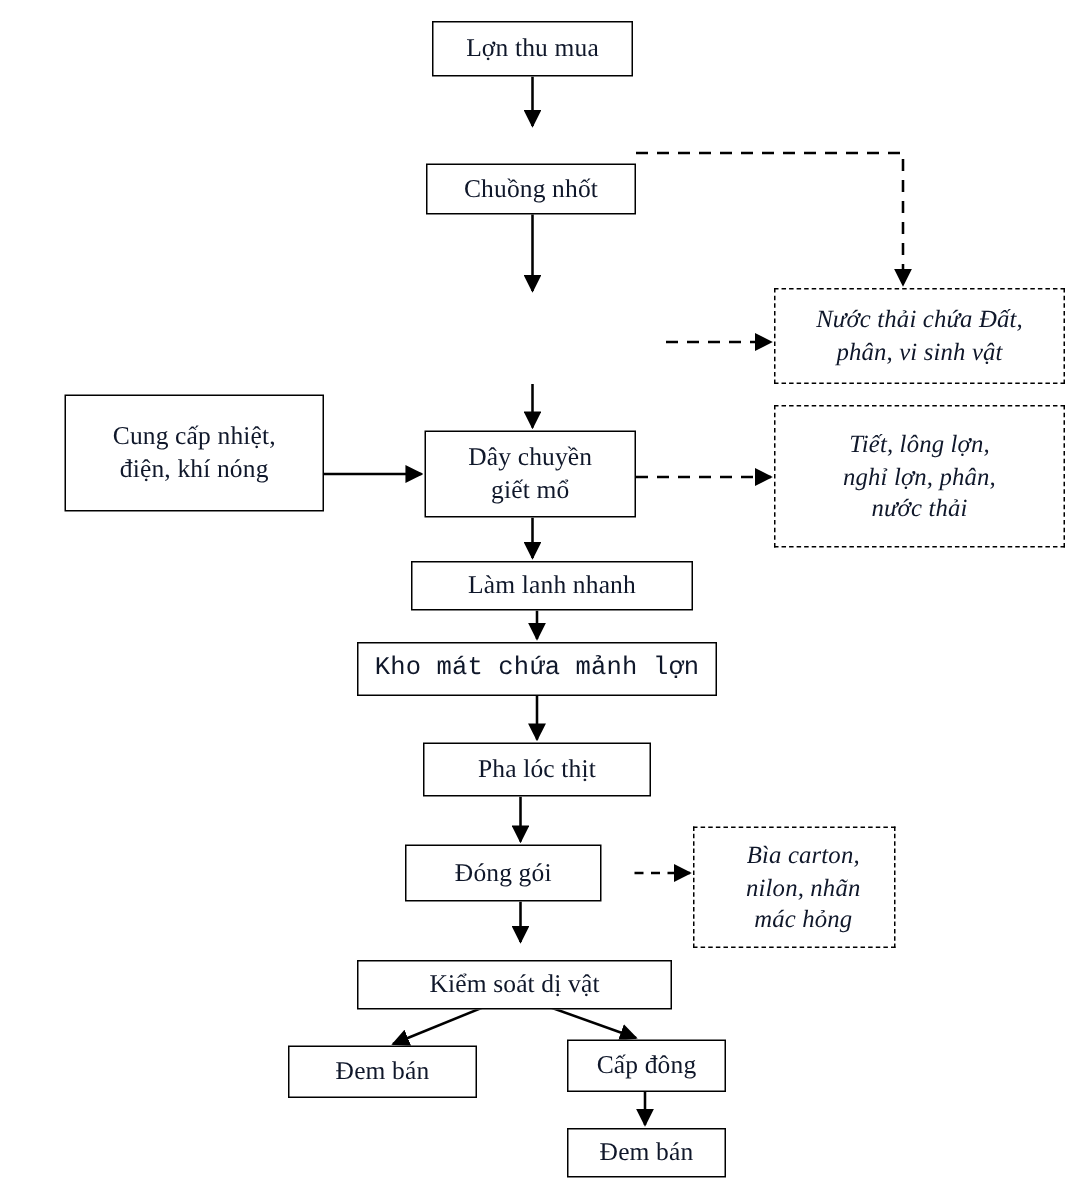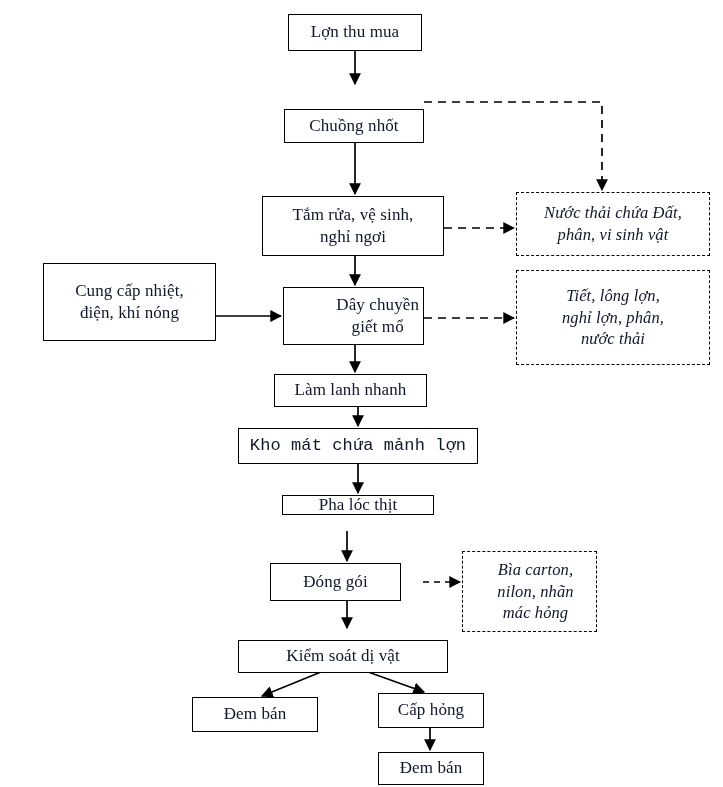--- a/index.html
+++ b/index.html
@@ -91,61 +91,57 @@
   </svg>
 
   <div class="node-box" style="left:288px; top:14px; width:134px; height:37px;">
     <span class="txt">Lợn thu mua</span>
   </div>
 
   <div class="node-box" style="left:284px; top:85px; width:140px; height:34px;margin-top:24px;">
     <span class="txt">Chuồng nhốt</span>
   </div>
 
-  <div class="node-box" style="left:262px; top:196px; width:182px; height:60px;">
-    <span class="txt">Tắm rửa, vệ sinh,
-nghỉ ngơi</span>
-  </div>
 
-  <div class="node-box" style="left:283px; top:287px; width:141px; height:58px;justify-content:flex-end;">
+  <div class="node-box" style="left:283px; top:287px; width:141px; height:58px;">
     <span class="txt">Dây chuyền
 giết mổ</span>
   </div>
 
   <div class="node-box" style="left:43px; top:263px; width:173px; height:78px;text-align:center;">
     <span class="txt">Cung cấp nhiệt,
 điện, khí nóng</span>
   </div>
 
-  <div class="node-box" style="left:274px; top:374px; width:153px; height:33px;">
+  <div class="node-box" style="left:274px; top:374px; width:188px; height:33px;">
     <span class="txt">Làm lanh nhanh</span>
   </div>
 
   <div class="node-box" style="left:238px; top:428px; width:240px; height:36px;font-family:Liberation Mono, monospace;">
     <span class="txt">Kho mát chứa mảnh lợn</span>
   </div>
 
-  <div class="node-box" style="left:282px; top:495px; width:152px; height:20px;">
+  <div class="node-box" style="left:282px; top:495px; width:152px; height:36px;">
     <span class="txt">Pha lóc thịt</span>
   </div>
 
   <div class="node-box" style="left:270px; top:563px; width:131px; height:38px;">
     <span class="txt">Đóng gói</span>
   </div>
 
   <div class="node-box" style="left:238px; top:630px; width:210px; height:33px;margin-top:10px;">
     <span class="txt">Kiểm soát dị vật</span>
   </div>
 
   <div class="node-box" style="left:192px; top:697px; width:126px; height:35px;">
     <span class="txt">Đem bán</span>
   </div>
 
   <div class="node-box" style="left:378px; top:693px; width:106px; height:35px;">
-    <span class="txt">Cấp hỏng</span>
+    <span class="txt">Cấp đông</span>
   </div>
 
   <div class="node-box" style="left:378px; top:752px; width:106px; height:33px;">
     <span class="txt">Đem bán</span>
   </div>
 
   <div class="node-box dashed" style="left:516px; top:192px; width:194px; height:64px;">
     <span class="txt">Nước thải chứa Đất,
 phân, vi sinh vật</span>
   </div>

